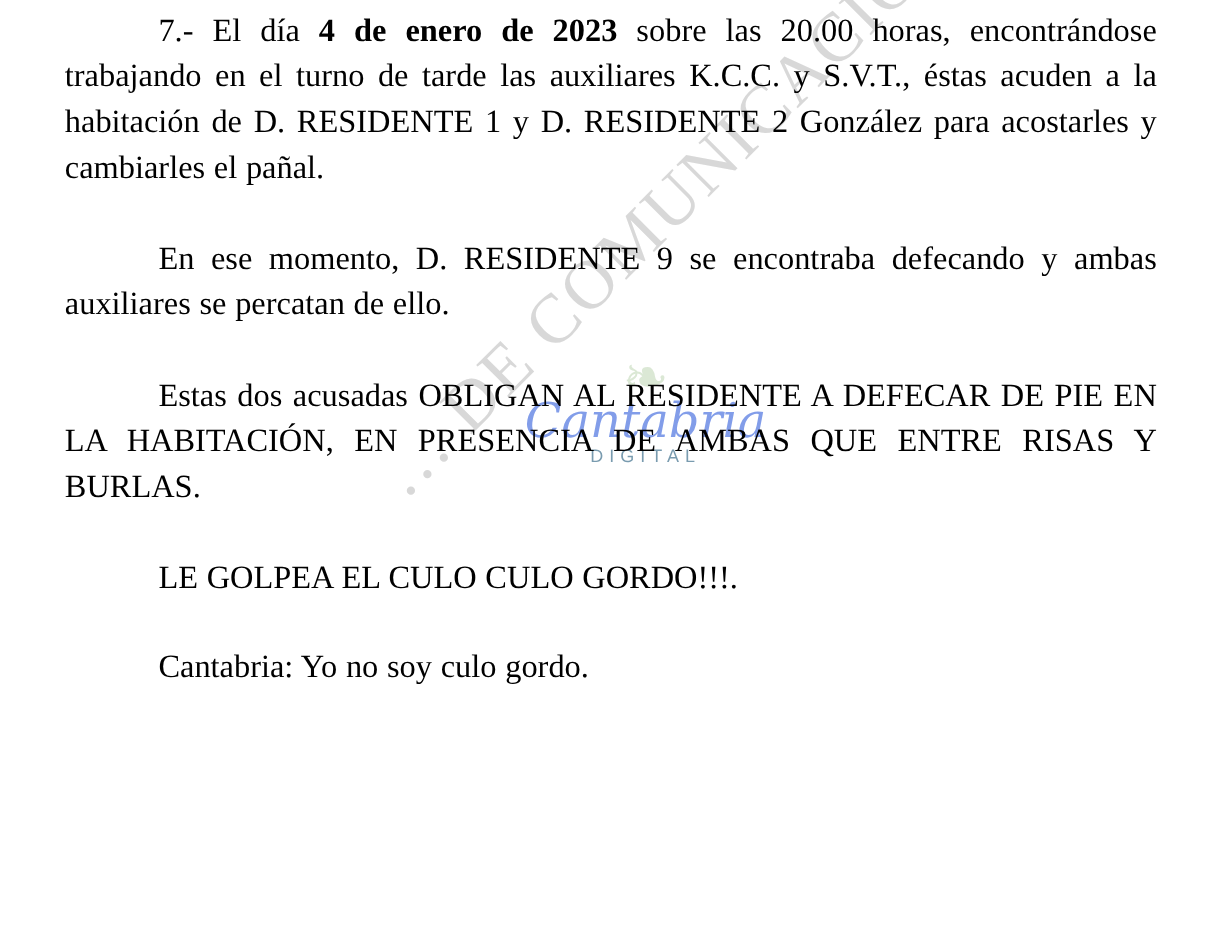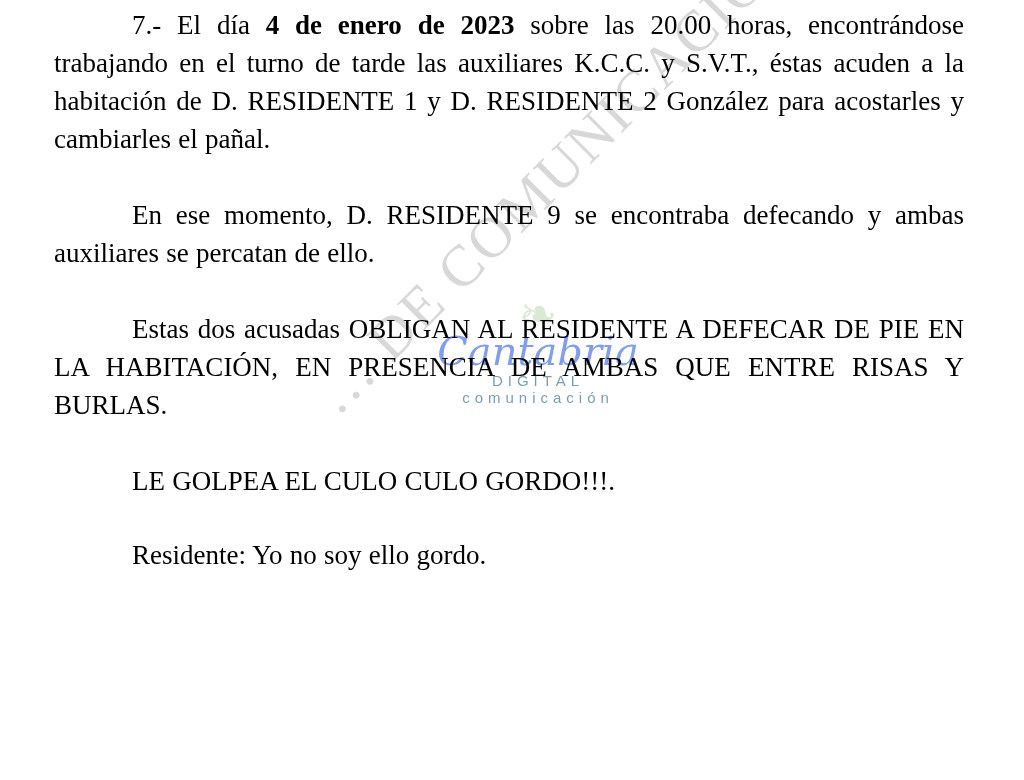--- a/index.html
+++ b/index.html
@@ -95,21 +95,20 @@
   }
 </style>
 </head>
 <body>
 
 <div id="watermark">
   <div class="wm-brand">
     <div class="wm-leaf">❧</div>
     <div class="wm-name">Cantabria</div>
     <div class="wm-sub">DIGITAL</div>
-    <div class="wm-sub">comunicación</div>
   </div>
   <div class="wm-diag">… DE COMUNICACIÓN</div>
 </div>
 
 <div id="page">
 
   <p class="para indent"><span>7.- El día </span><b>4 de enero de 2023</b><span> sobre las 20.00 horas, encontrándose trabajando en el turno de tarde las auxiliares K.C.C. y S.V.T., éstas acuden a la habitación de D. RESIDENTE 1 y D. RESIDENTE 2 González para acostarles y cambiarles el pañal.</span></p>
 
   <div class="gap"></div>
 
@@ -118,21 +117,21 @@
   <div class="gap"></div>
 
   <p class="para indent"><span>Estas dos acusadas OBLIGAN AL RESIDENTE A DEFECAR DE PIE EN LA HABITACIÓN, EN PRESENCIA DE AMBAS QUE ENTRE RISAS Y BURLAS.</span></p>
 
   <div class="gap"></div>
 
   <p class="para indent"><span>LE GOLPEA EL CULO CULO GORDO!!!.</span></p>
 
   <div class="gap small"></div>
 
-  <p class="para indent"><span>Residente: Yo no soy ello gordo.</span></p>
+  <p class="para indent"><span>Cantabria: Yo no soy culo gordo.</span></p>
 
   <div class="gap small"></div>
 
 
   <div class="gap small"></div>
 
 
 </div>
 
 </body></html>

